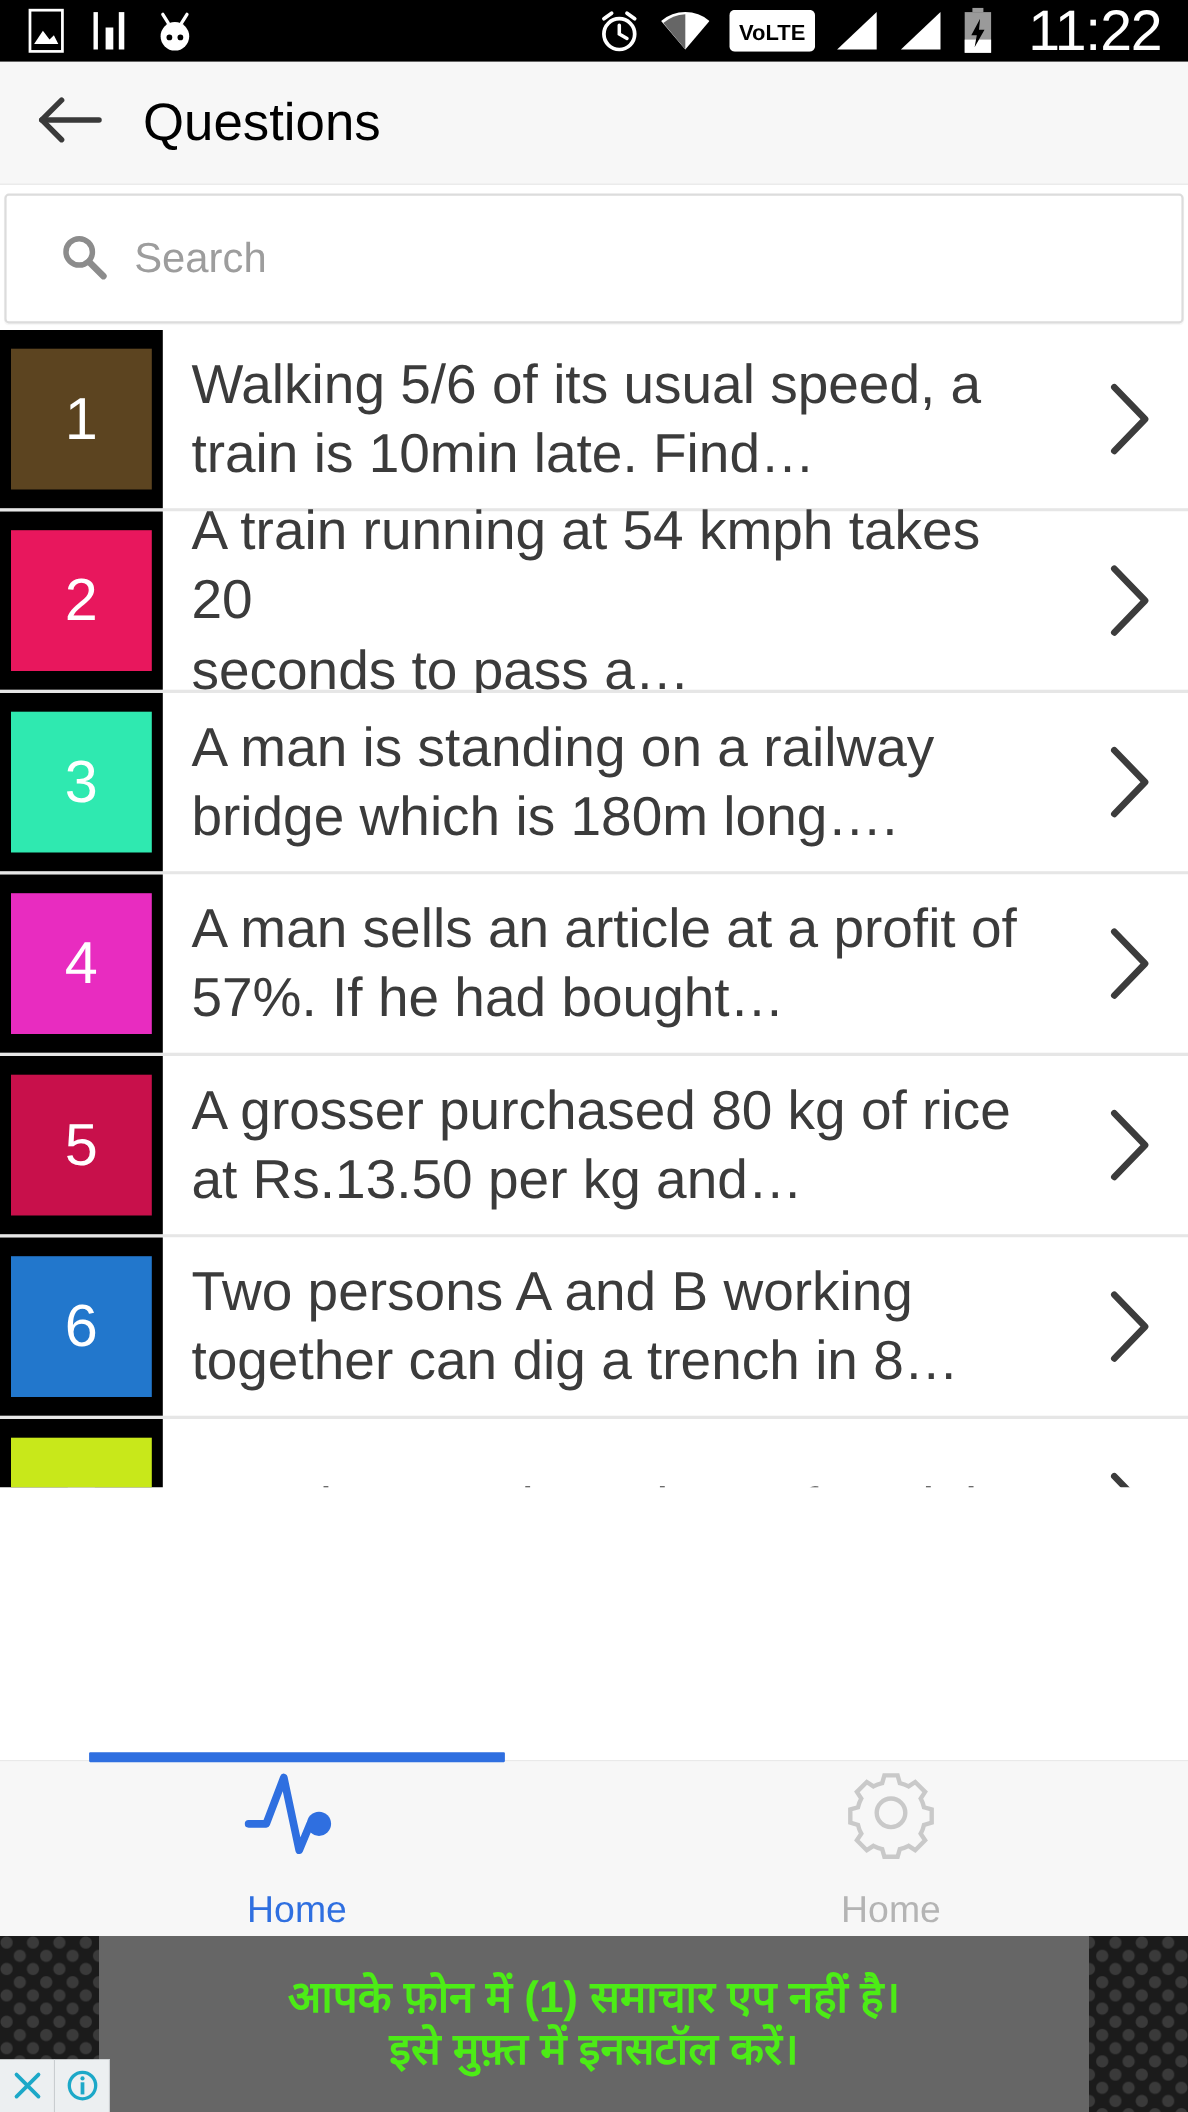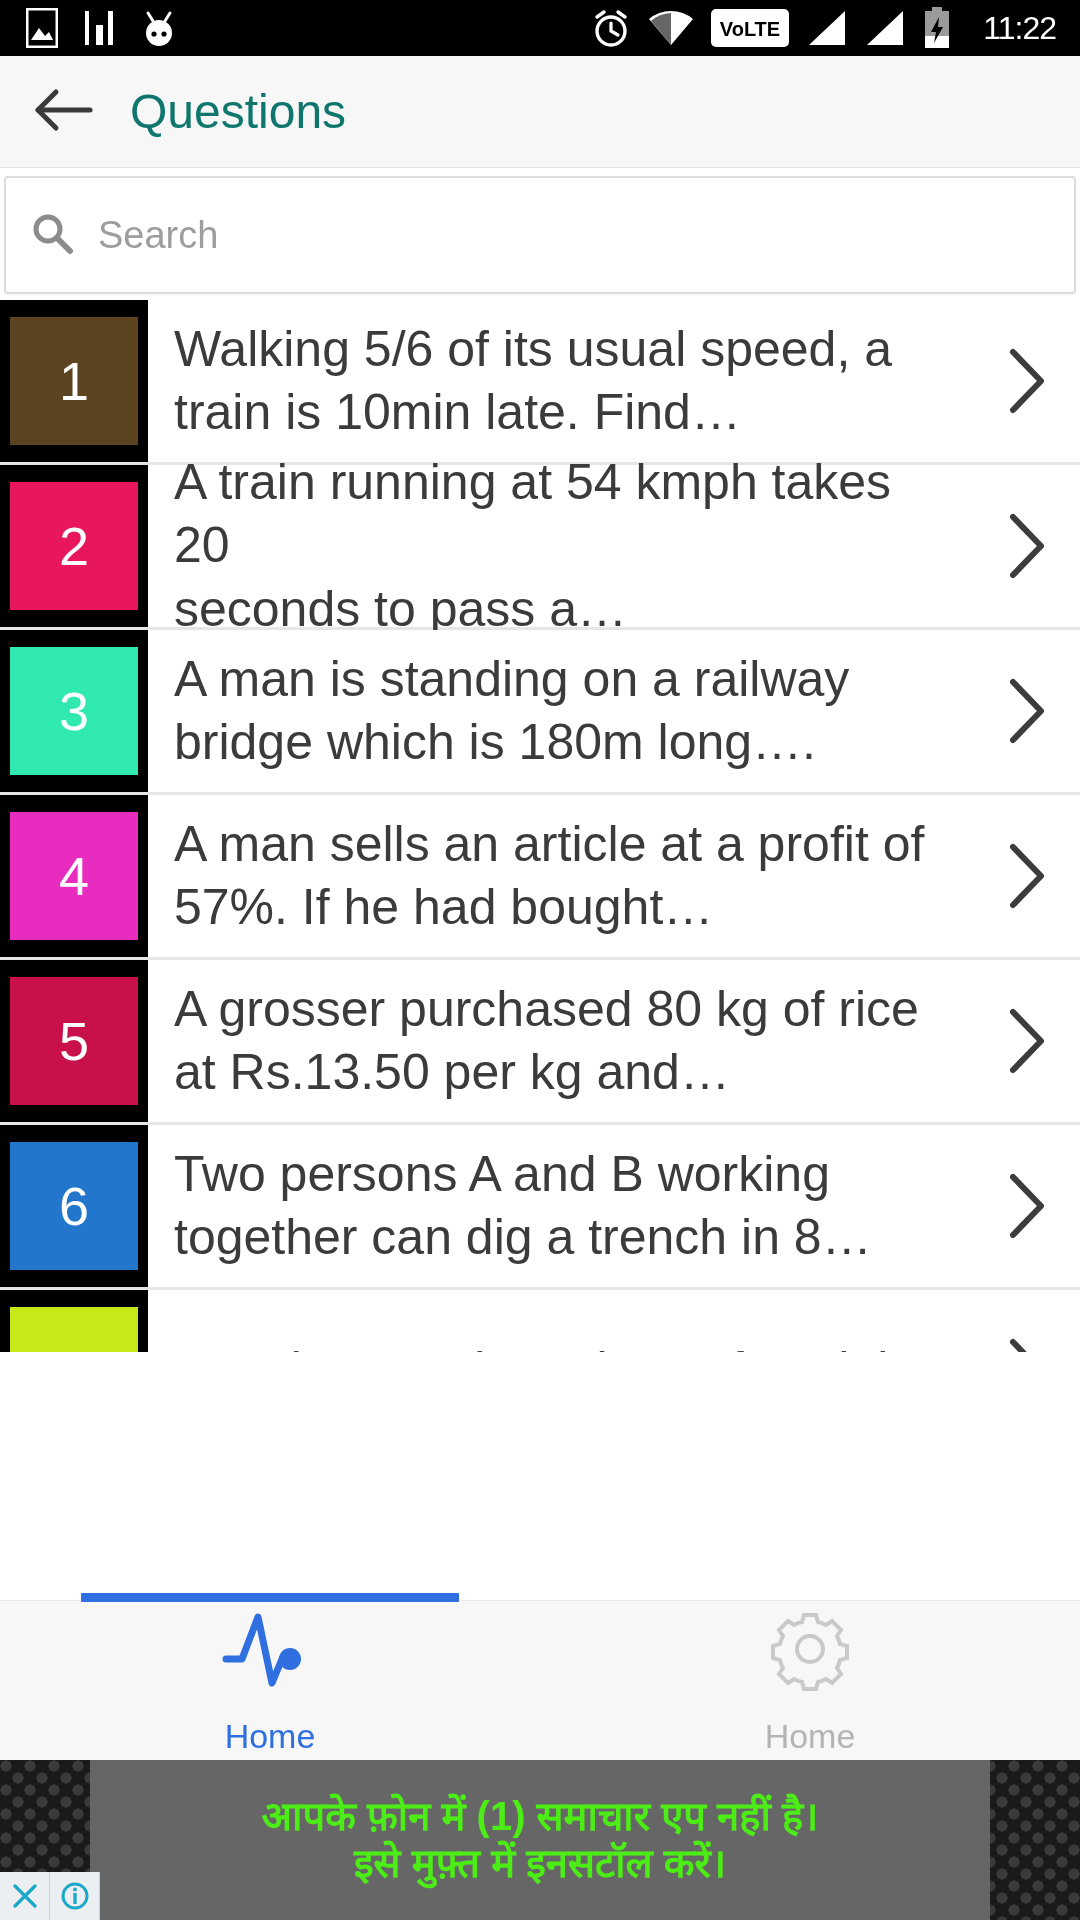--- a/index.html
+++ b/index.html
@@ -16,47 +16,47 @@
     height:56px; width:1080px;
     background:#000000;
     display:flex; align-items:center;
     padding:0 24px 0 26px;
     position:relative;
   }
   .sb-left{ display:flex; align-items:center; gap:26px; }
   .sb-right{ display:flex; align-items:center; gap:18px; margin-left:auto; }
   .sb-icon{ display:flex; align-items:center; justify-content:center; }
   .sb-clock{
-    color:#ffffff; font-size:32px; letter-spacing:-1px;
+    color:#ffffff; font-size:52px; letter-spacing:-1px;
     font-family:"Liberation Sans", sans-serif; margin-left:14px;
     line-height:1;
   }
 
   
   .app-bar{
     height:112px; width:1080px;
     background:#f7f7f7;
     display:flex; align-items:center;
     padding-left:26px;
     border-bottom:1px solid #e3e3e3;
   }
   .back-btn{ width:74px; height:74px; display:flex; align-items:center; justify-content:center; cursor:pointer; }
   .app-title{
-    font-size:48px; color:#0f766e; margin-left:30px;
+    font-size:48px; color:#000000; margin-left:30px;
     font-family:"Liberation Sans", sans-serif; line-height:1;
   }
 
   
   .search-wrap{
     width:1080px; padding:8px 2px 6px 2px; background:#ffffff;
   }
   .search-box{
     margin:0 auto; width:1072px; height:118px;
     background:#ffffff; border:2px solid #dcdcdc; border-radius:4px;
-    display:flex; align-items:center; padding-left:24px;
+    display:flex; align-items:center; padding-left:48px;
     box-shadow:0 1px 1px rgba(0,0,0,0.04);
   }
   .search-ph{
     font-size:38px; color:#9d9d9d; margin-left:24px;
     font-family:"Liberation Sans", sans-serif;
   }
 
   
   .list{
     width:1080px;

